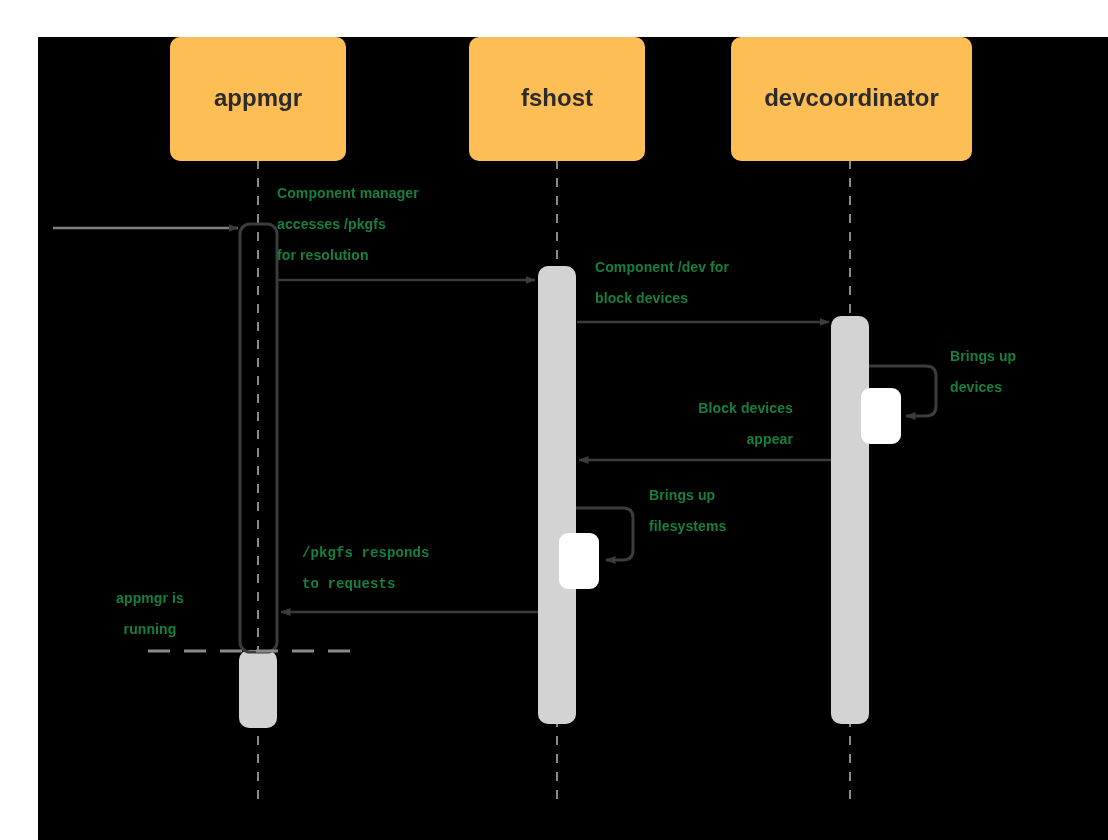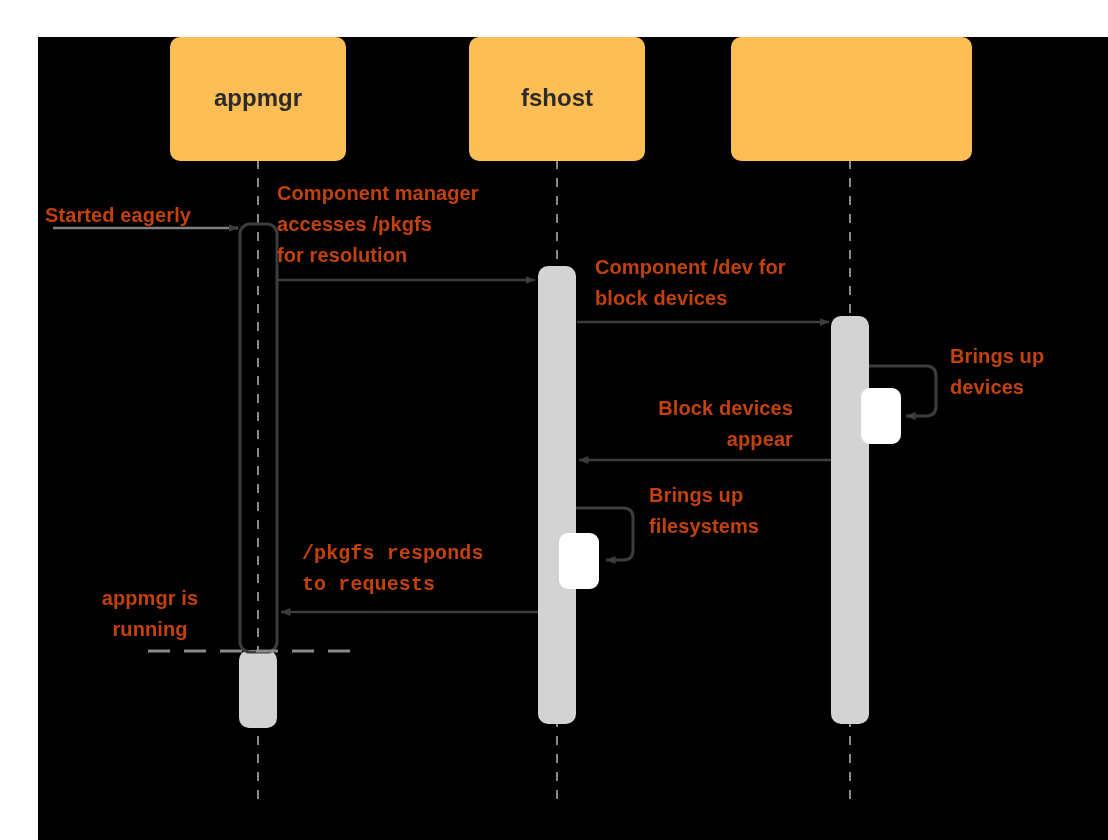--- a/index.html
+++ b/index.html
@@ -30,23 +30,23 @@
   }
   .svg-layer {
     position: absolute;
     left: 0;
     top: 0;
     width: 1108px;
     height: 840px;
   }
   .msg-label {
     position: absolute;
-    color: #c2410c;
+    color: #15803d;
     font-weight: bold;
-    font-size: 20px;
+    font-size: 14px;
     line-height: 31px;
     letter-spacing: 0.1px;
     white-space: pre-line;
   }
   .participant-label {
     position: absolute;
     color: #2b2b2b;
     font-weight: bold;
     font-size: 24px;
     text-align: center;
@@ -106,22 +106,22 @@
 
       <line x1="538" y1="612" x2="281" y2="612" stroke="#3c3c3c" stroke-width="2.5" marker-end="url(#arrowhead)"></line>
 
       <line x1="148" y1="651" x2="358" y2="651" stroke="#8a8a8a" stroke-width="3" stroke-dasharray="22 14"></line>
 
     </g>
   </svg>
 
   <div class="participant-label" style="left:170px; top:84px; width:176px;">appmgr</div>
   <div class="participant-label" style="left:469px; top:84px; width:176px;text-align:center;">fshost</div>
+  <div class="participant-label" style="left:731px; top:84px; width:241px;">devcoordinator</div>
 
-  <div class="msg-label align-left" style="left:45px; top:200px; width:200px;">Started eagerly</div>
 
   <div class="msg-label align-left" style="left:277px; top:178px; width:280px;">Component manager
 accesses /pkgfs
 for resolution</div>
 
   <div class="msg-label align-left" style="left:595px; top:252px; width:250px;">Component /dev for
 block devices</div>
 
   <div class="msg-label align-left" style="left:950px; top:341px; width:150px;">Brings up
 devices</div>

